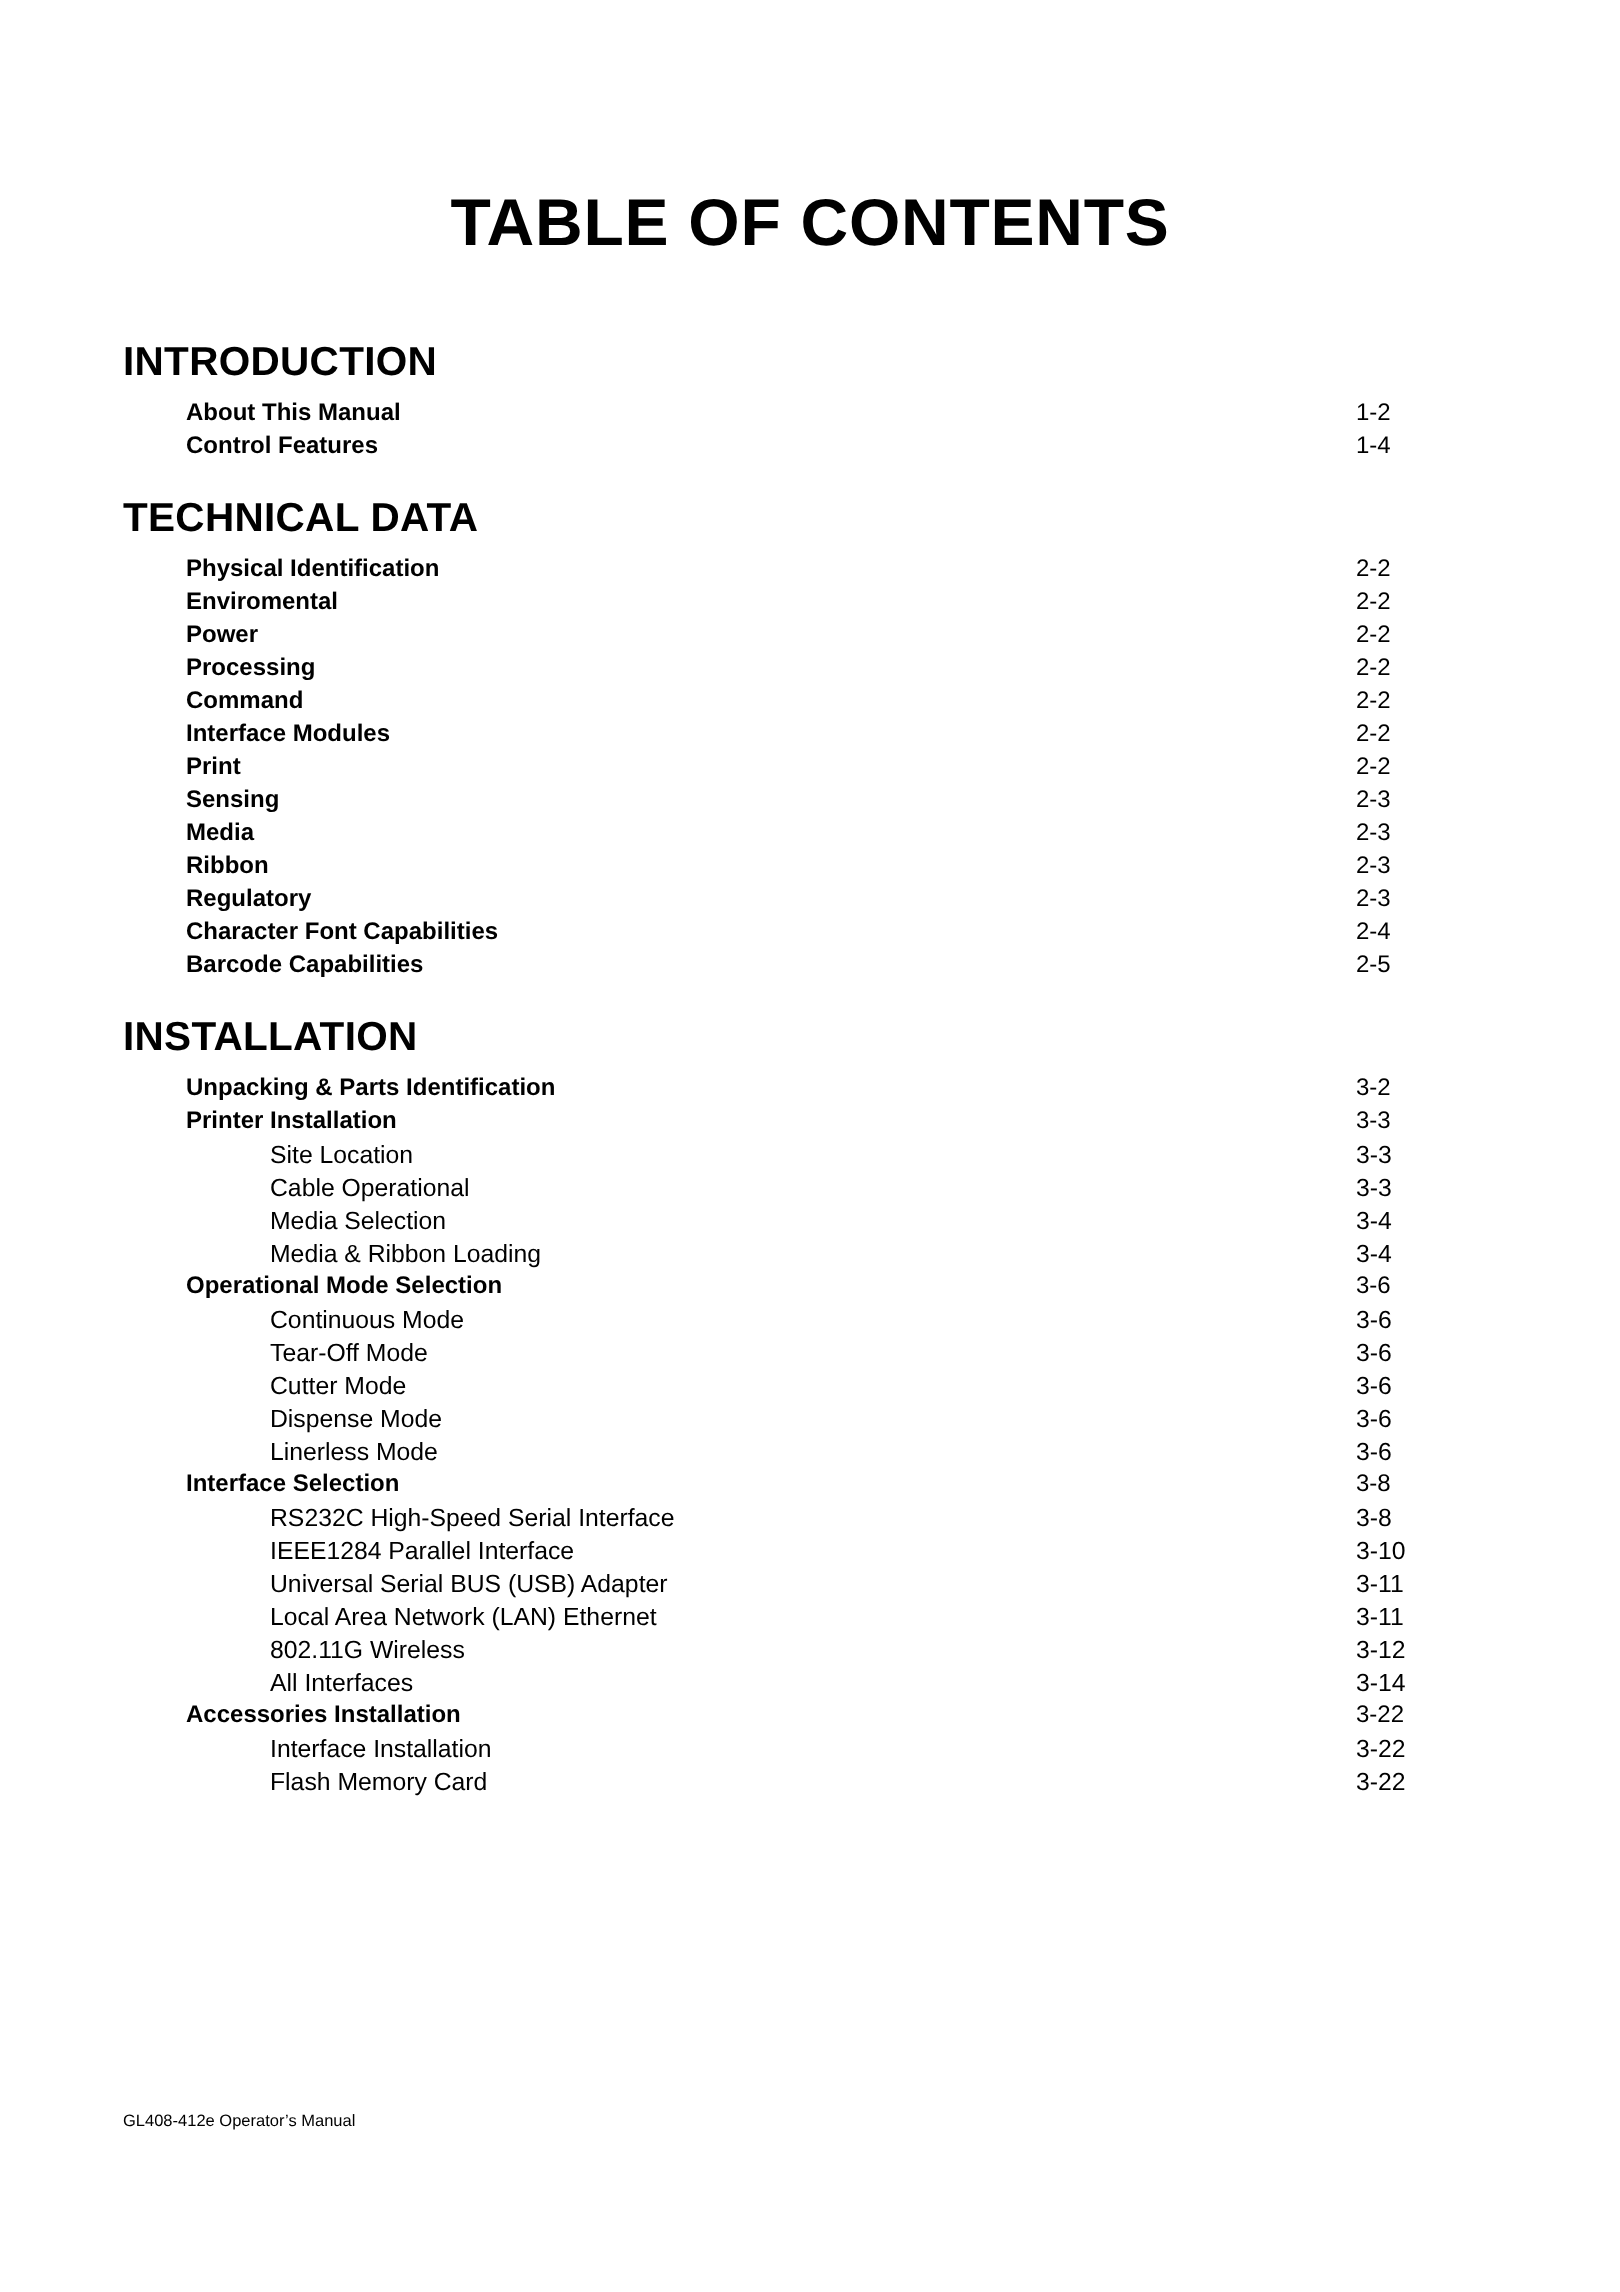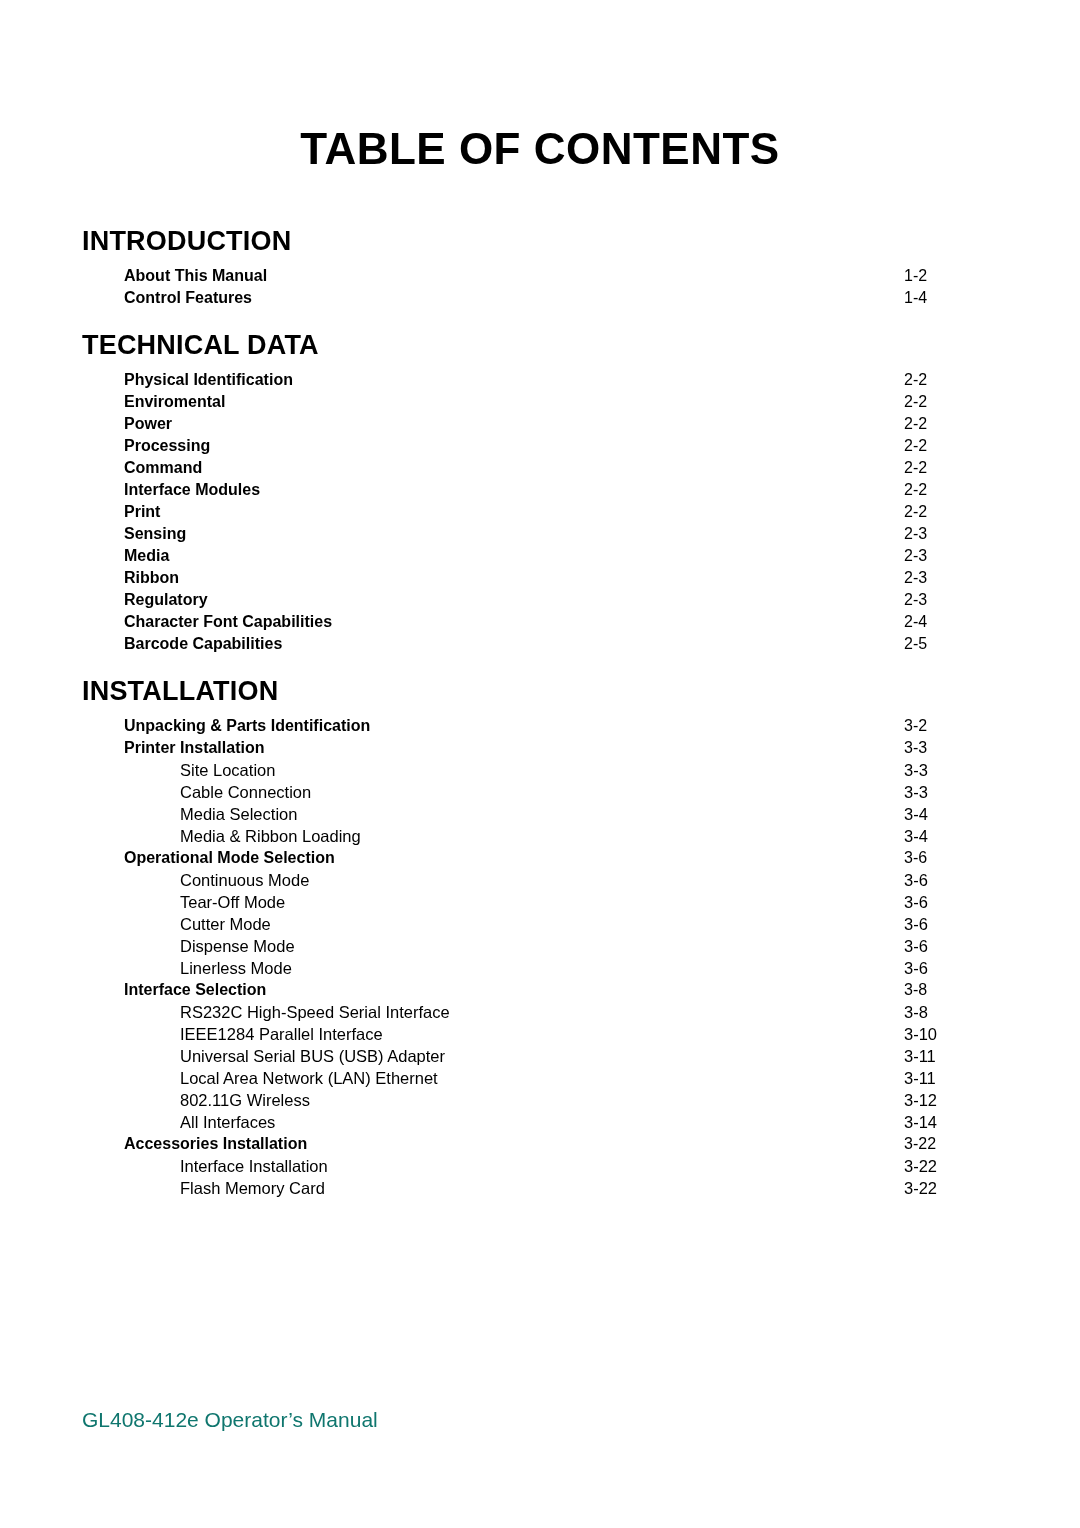--- a/index.html
+++ b/index.html
@@ -98,23 +98,23 @@
   }
   .entry.lvl3 .page-no {
     font-weight: normal;
   }
 
   
   .footer {
     position: absolute;
     left: 82px;
     top: 1408px;
-    font-size: 21px;
+    font-size: 11px;
     font-weight: normal;
-    color: #0f766e;
+    color: #000000;
     white-space: nowrap;
   }
 </style>
 </head>
 <body>
 
 <div class="page">
 
   <div class="doc-title">TABLE OF CONTENTS</div>
 
@@ -216,21 +216,21 @@
             <span class="label">Printer Installation</span>
             <span class="filler"></span>
             <span class="page-no">3-3</span>
           </div>
           <div class="entry lvl3">
             <span class="label">Site Location</span>
             <span class="filler"></span>
             <span class="page-no">3-3</span>
           </div>
           <div class="entry lvl3">
-            <span class="label">Cable Connection</span>
+            <span class="label">Cable Operational</span>
             <span class="filler"></span>
             <span class="page-no">3-3</span>
           </div>
           <div class="entry lvl3">
             <span class="label">Media Selection</span>
             <span class="filler"></span>
             <span class="page-no">3-4</span>
           </div>
           <div class="entry lvl3">
             <span class="label">Media &amp; Ribbon Loading</span>

